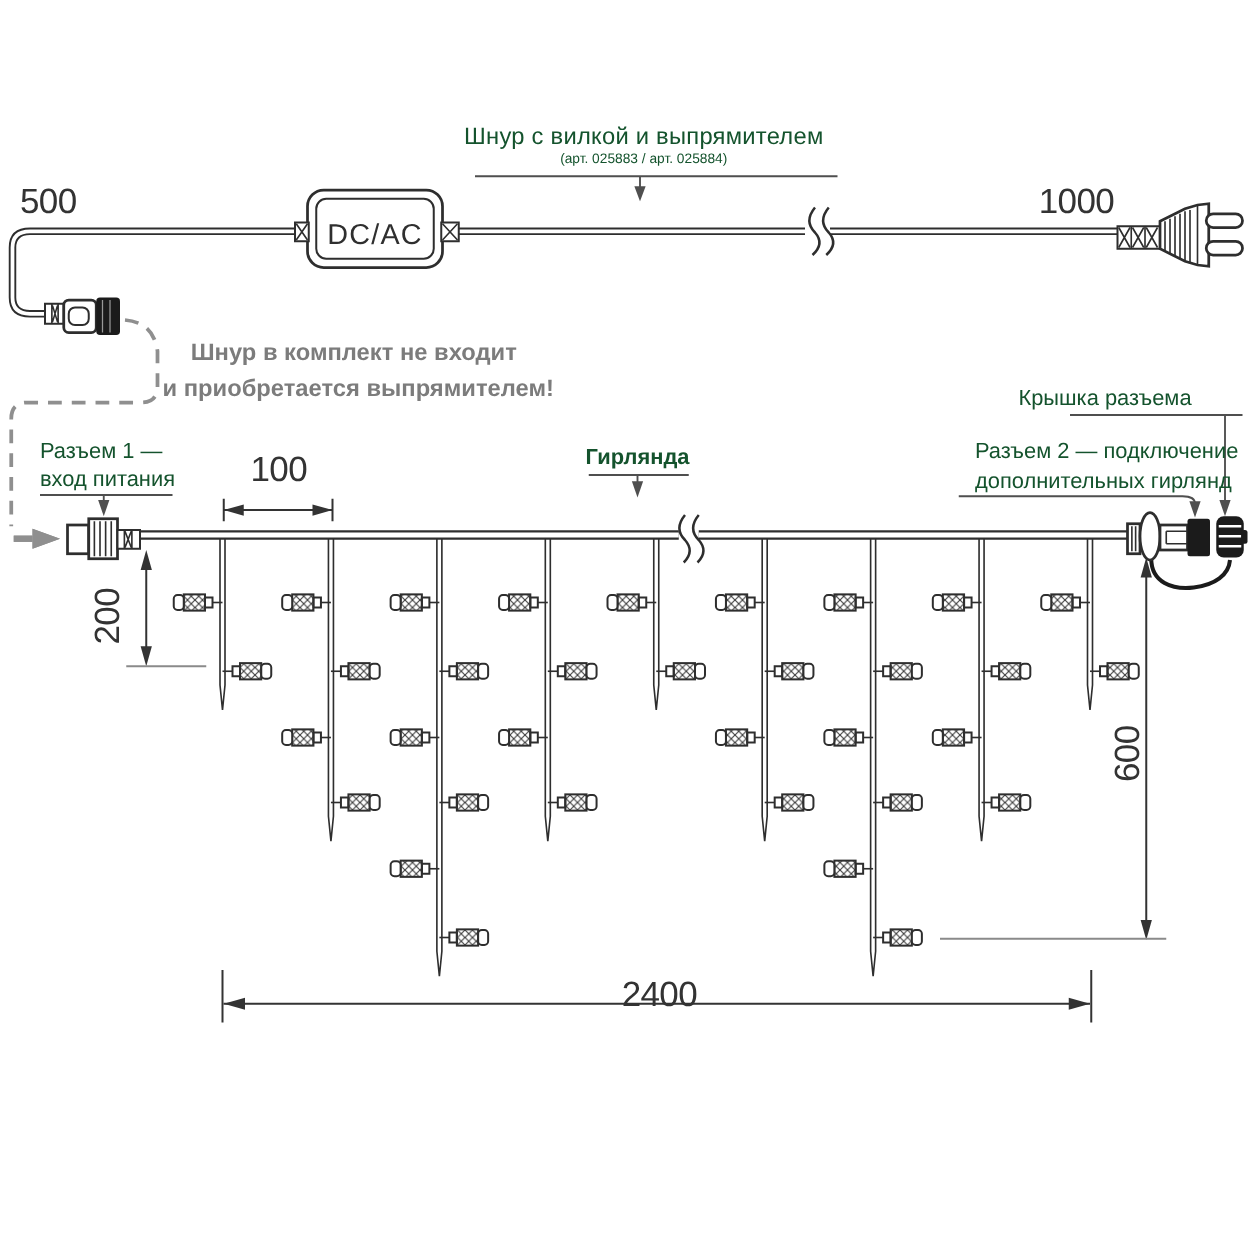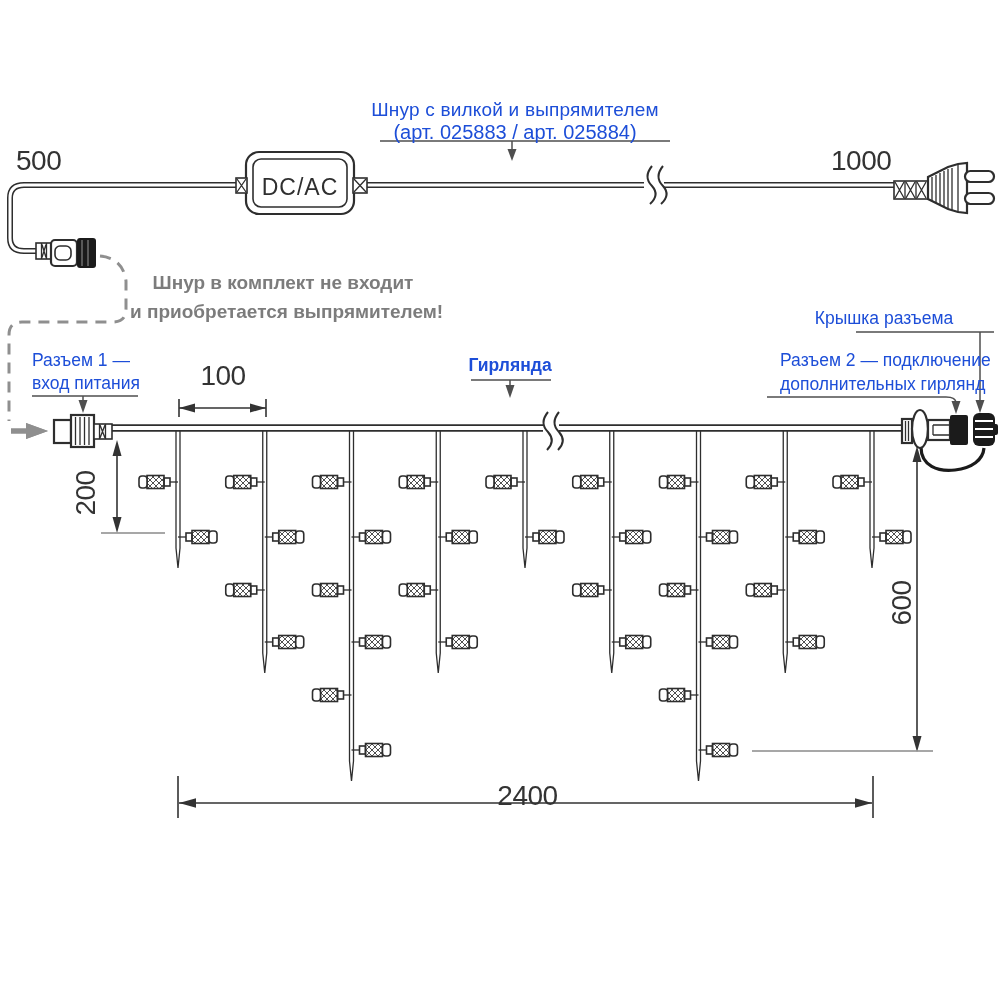--- a/index.html
+++ b/index.html
@@ -23,26 +23,26 @@
   .leader-arrow { fill:#4f4f4f; stroke:none; }
   .dim       { stroke:#333333; stroke-width:1.6; fill:none; }
   .dim-arrow { fill:#333333; stroke:none; }
   .ext   { stroke:#8a8a8a; stroke-width:1.6; fill:none; }
   .dash  { stroke:#8f8f8f; stroke-width:3; fill:none; stroke-dasharray:11 8; }
   .gray-thick { stroke:#8f8f8f; stroke-width:5; fill:none; }
   .gray-arrow { fill:#8f8f8f; stroke:none; }
   .drop { stroke:#2e2e2e; stroke-width:1.3; fill:#ffffff; }
 
   
-  .txt { position:absolute; color:#1d4ed8; white-space:nowrap; }
+  .txt { position:absolute; color:#14532d; white-space:nowrap; }
   .center { text-align:center; }
   .num { font-size:28px; color:#333333; letter-spacing:-0.5px; }
   .lbl { font-size:17.5px; line-height:23px; }
   .title-main { font-size:19px; letter-spacing:0.2px; }
-  .title-sub  { font-size:20px; }
+  .title-sub  { font-size:11px; }
   .note { font-size:19px; font-weight:bold; color:#7c7c7c; line-height:29px; }
   .rot { transform:rotate(-90deg); }
   .dcac {
     position:absolute; left:246px; top:152px; width:108px; height:71px;
     display:flex; align-items:center; justify-content:center;
     font-size:23px; color:#2f2f2f; letter-spacing:1px;
   }
 </style>
 </head>
 <body>

